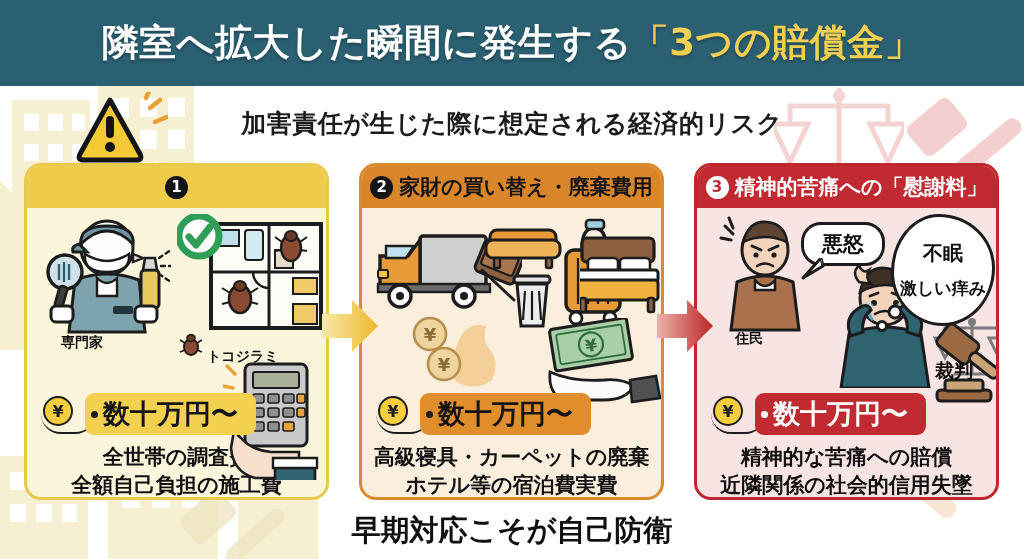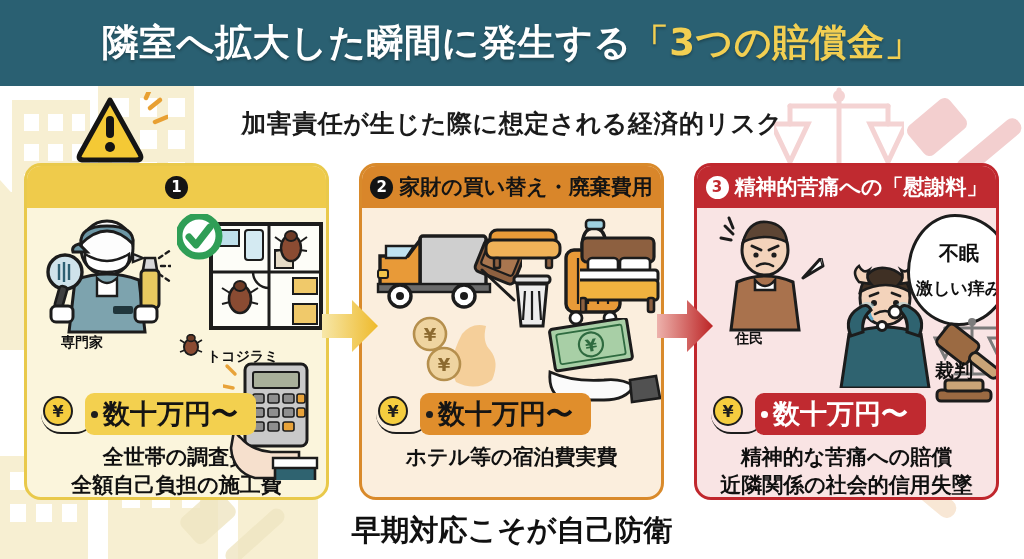--- a/index.html
+++ b/index.html
@@ -446,20 +446,21 @@
       </div>
 
       <div class="price-row">
         <div class="coin-tail"></div>
         <div class="coin">¥</div>
         <div class="price-dot"></div>
         <div class="price-tag">数十万円〜</div>
       </div>
 
       <div class="card-foot">
+        <div class="foot-line">高級寝具・カーペットの廃棄</div>
         <div class="foot-line">ホテル等の宿泊費実費</div>
       </div>
     </div>
 
     <div class="card c3">
       <div class="card-head">
         <span class="num-badge">3</span>
         <span>精神的苦痛への「慰謝料」</span>
       </div>
 
@@ -478,20 +479,21 @@
               <line x1="59" y1="30" x2="50" y2="34"></line>
           </g>
           <circle cx="37" cy="39" r="2.6" fill="#1c1c1c"></circle>
             <circle cx="55" cy="39" r="2.6" fill="#1c1c1c"></circle>
           <path d="M38 50 q8 -5 16 0" fill="none" stroke="#1c1c1c" stroke-width="2.6" stroke-linecap="round"></path>
           <path d="M18 66 q28 -12 56 0 l6 48 l-68 0Z" fill="#a9724d" stroke="#1c1c1c" stroke-width="3"></path>
           <path d="M36 64 q10 12 20 0 l0 10 l-20 0Z" fill="#ffffff" stroke="#1c1c1c" stroke-width="2.6"></path>
         </svg>
         <div class="art-label" style="left:38px; top:122px;">住民</div>
 
+        <div class="bubble speech" style="left:104px; top:14px; width:84px; height:44px; font-size:21px;">悪怒</div>
         <svg style="position:absolute; left:104px; top:50px;" width="28" height="22" viewBox="0 0 28 22">
           <path d="M20 0 L2 20 L22 8 Z" fill="#ffffff" stroke="#1c1c1c" stroke-width="3" stroke-linejoin="round"></path>
           <path d="M20 0 L22 8 L20 2 Z" fill="#ffffff" stroke="none"></path>
         </svg>
 
         <svg style="position:absolute; left:132px; top:50px;" width="112" height="130" viewBox="0 0 112 130">
           <ellipse cx="56" cy="40" rx="25" ry="27" fill="#f3d3bb" stroke="#1c1c1c" stroke-width="3"></ellipse>
           <path d="M31 34 q6 -26 25 -24 q20 2 25 24 q-24 -14 -50 0Z" fill="#3f3024" stroke="#1c1c1c" stroke-width="2.6"></path>
           <g stroke="#1c1c1c" stroke-width="2.8" stroke-linecap="round">
             <line x1="41" y1="38" x2="49" y2="35"></line>
@@ -503,21 +505,21 @@
           <path d="M41 49 q-2 8 2 12" fill="none" stroke="#5aa5c7" stroke-width="3" stroke-linecap="round"></path>
           <ellipse cx="38" cy="48" rx="7" ry="4" fill="#9fd3e2" opacity=".5"></ellipse>
           <ellipse cx="74" cy="48" rx="7" ry="4" fill="#9fd3e2" opacity=".5"></ellipse>
           <path d="M20 76 q36 -14 72 0 l8 54 l-88 0Z" fill="#2f6370" stroke="#1c1c1c" stroke-width="3"></path>
           <path d="M22 78 q-8 -18 8 -28 q8 -6 12 2 q-10 8 -8 22Z" fill="#2f6370" stroke="#1c1c1c" stroke-width="3"></path>
           <path d="M90 78 q8 -18 -8 -28 q-8 -6 -12 2 q10 8 8 22Z" fill="#2f6370" stroke="#1c1c1c" stroke-width="3"></path>
           <path d="M30 24 q-8 -10 0 -16 q4 8 10 4 q-4 8 2 14Z" fill="#f3d3bb" stroke="#1c1c1c" stroke-width="2.6"></path>
           <path d="M82 24 q8 -10 0 -16 q-4 8 -10 4 q4 8 -2 14Z" fill="#f3d3bb" stroke="#1c1c1c" stroke-width="2.6"></path>
         </svg>
 
-        <div class="bubble thought" style="left:210px; top:6px; width:104px; height:112px; flex-direction:column; gap:14px; font-size:20px;">
+        <div class="bubble thought" style="left:194px; top:6px; width:104px; height:112px; flex-direction:column; gap:14px; font-size:20px;">
           <span>不眠</span>
           <span style="font-size:17px; line-height:1.15;">激しい痒み</span>
         </div>
         <svg style="position:absolute; left:176px; top:96px;" width="34" height="34" viewBox="0 0 34 34">
           <circle cx="22" cy="8" r="6" fill="#ffffff" stroke="#1c1c1c" stroke-width="3"></circle>
           <circle cx="9" cy="22" r="4.5" fill="#ffffff" stroke="#1c1c1c" stroke-width="3"></circle>
         </svg>
 
         <svg style="position:absolute; left:236px; top:106px;" width="78" height="92" viewBox="0 0 78 92">
           <g stroke="#7b7b7b" stroke-width="3" fill="none" stroke-linecap="round">

